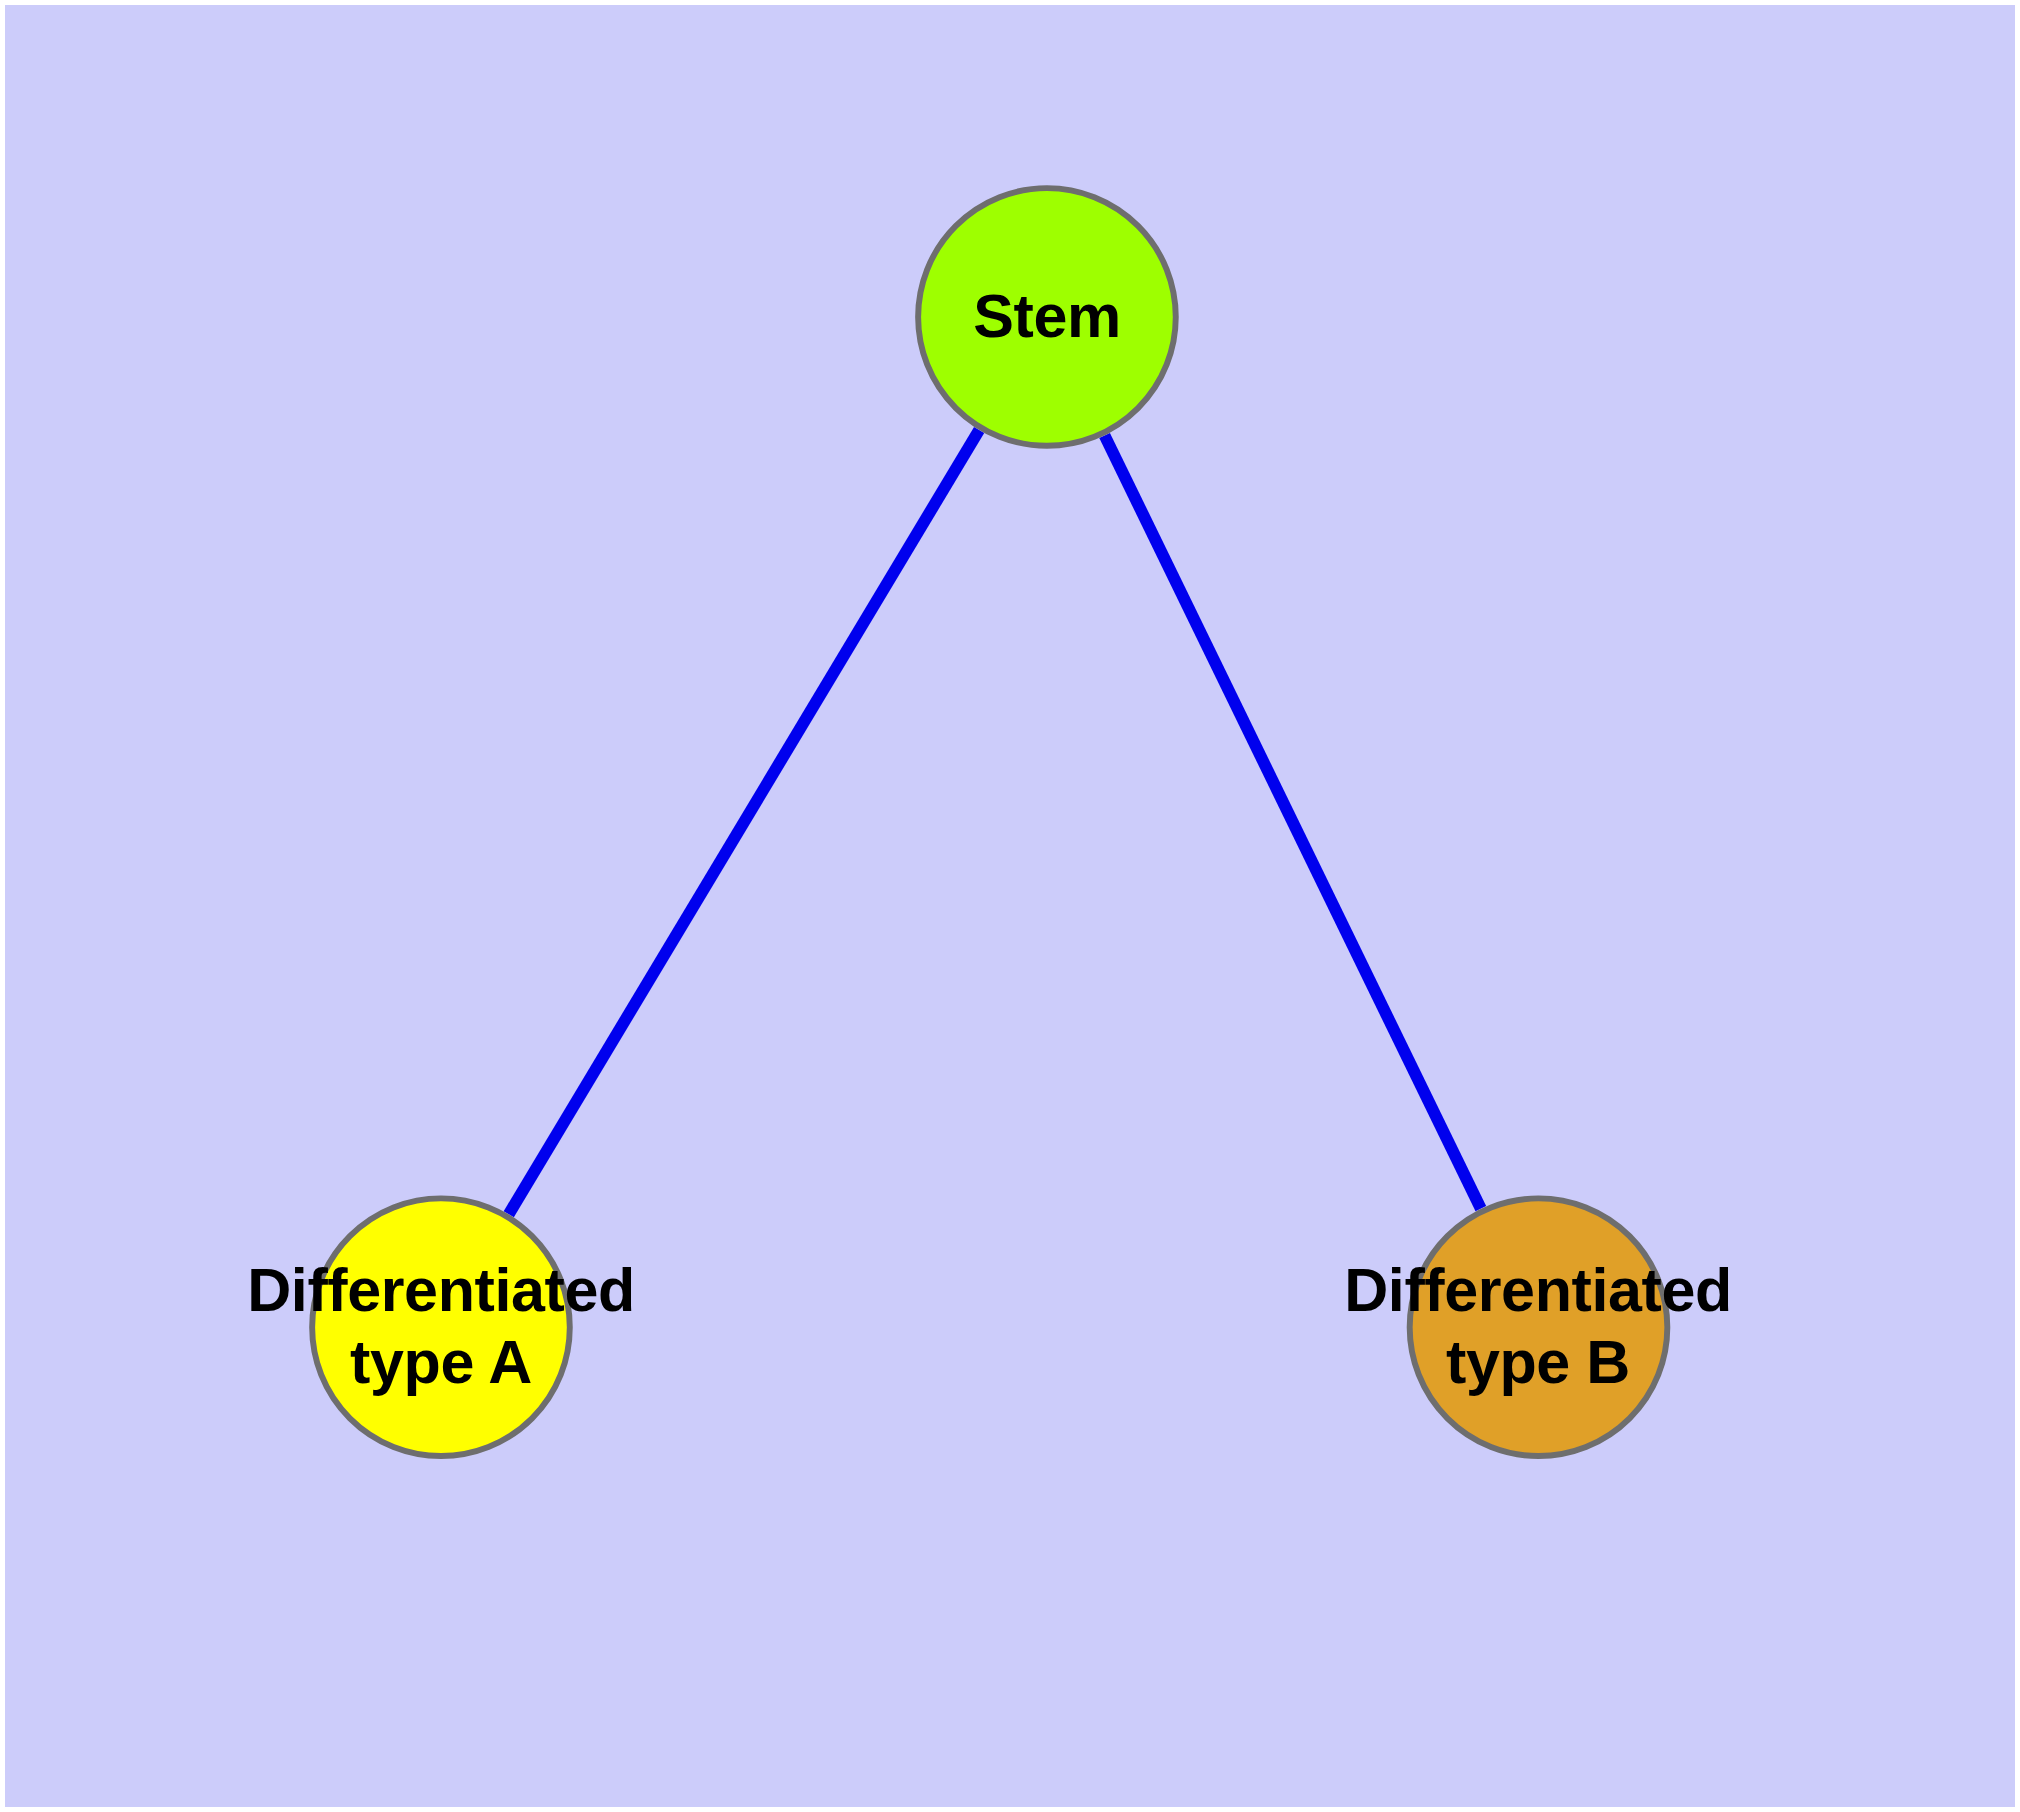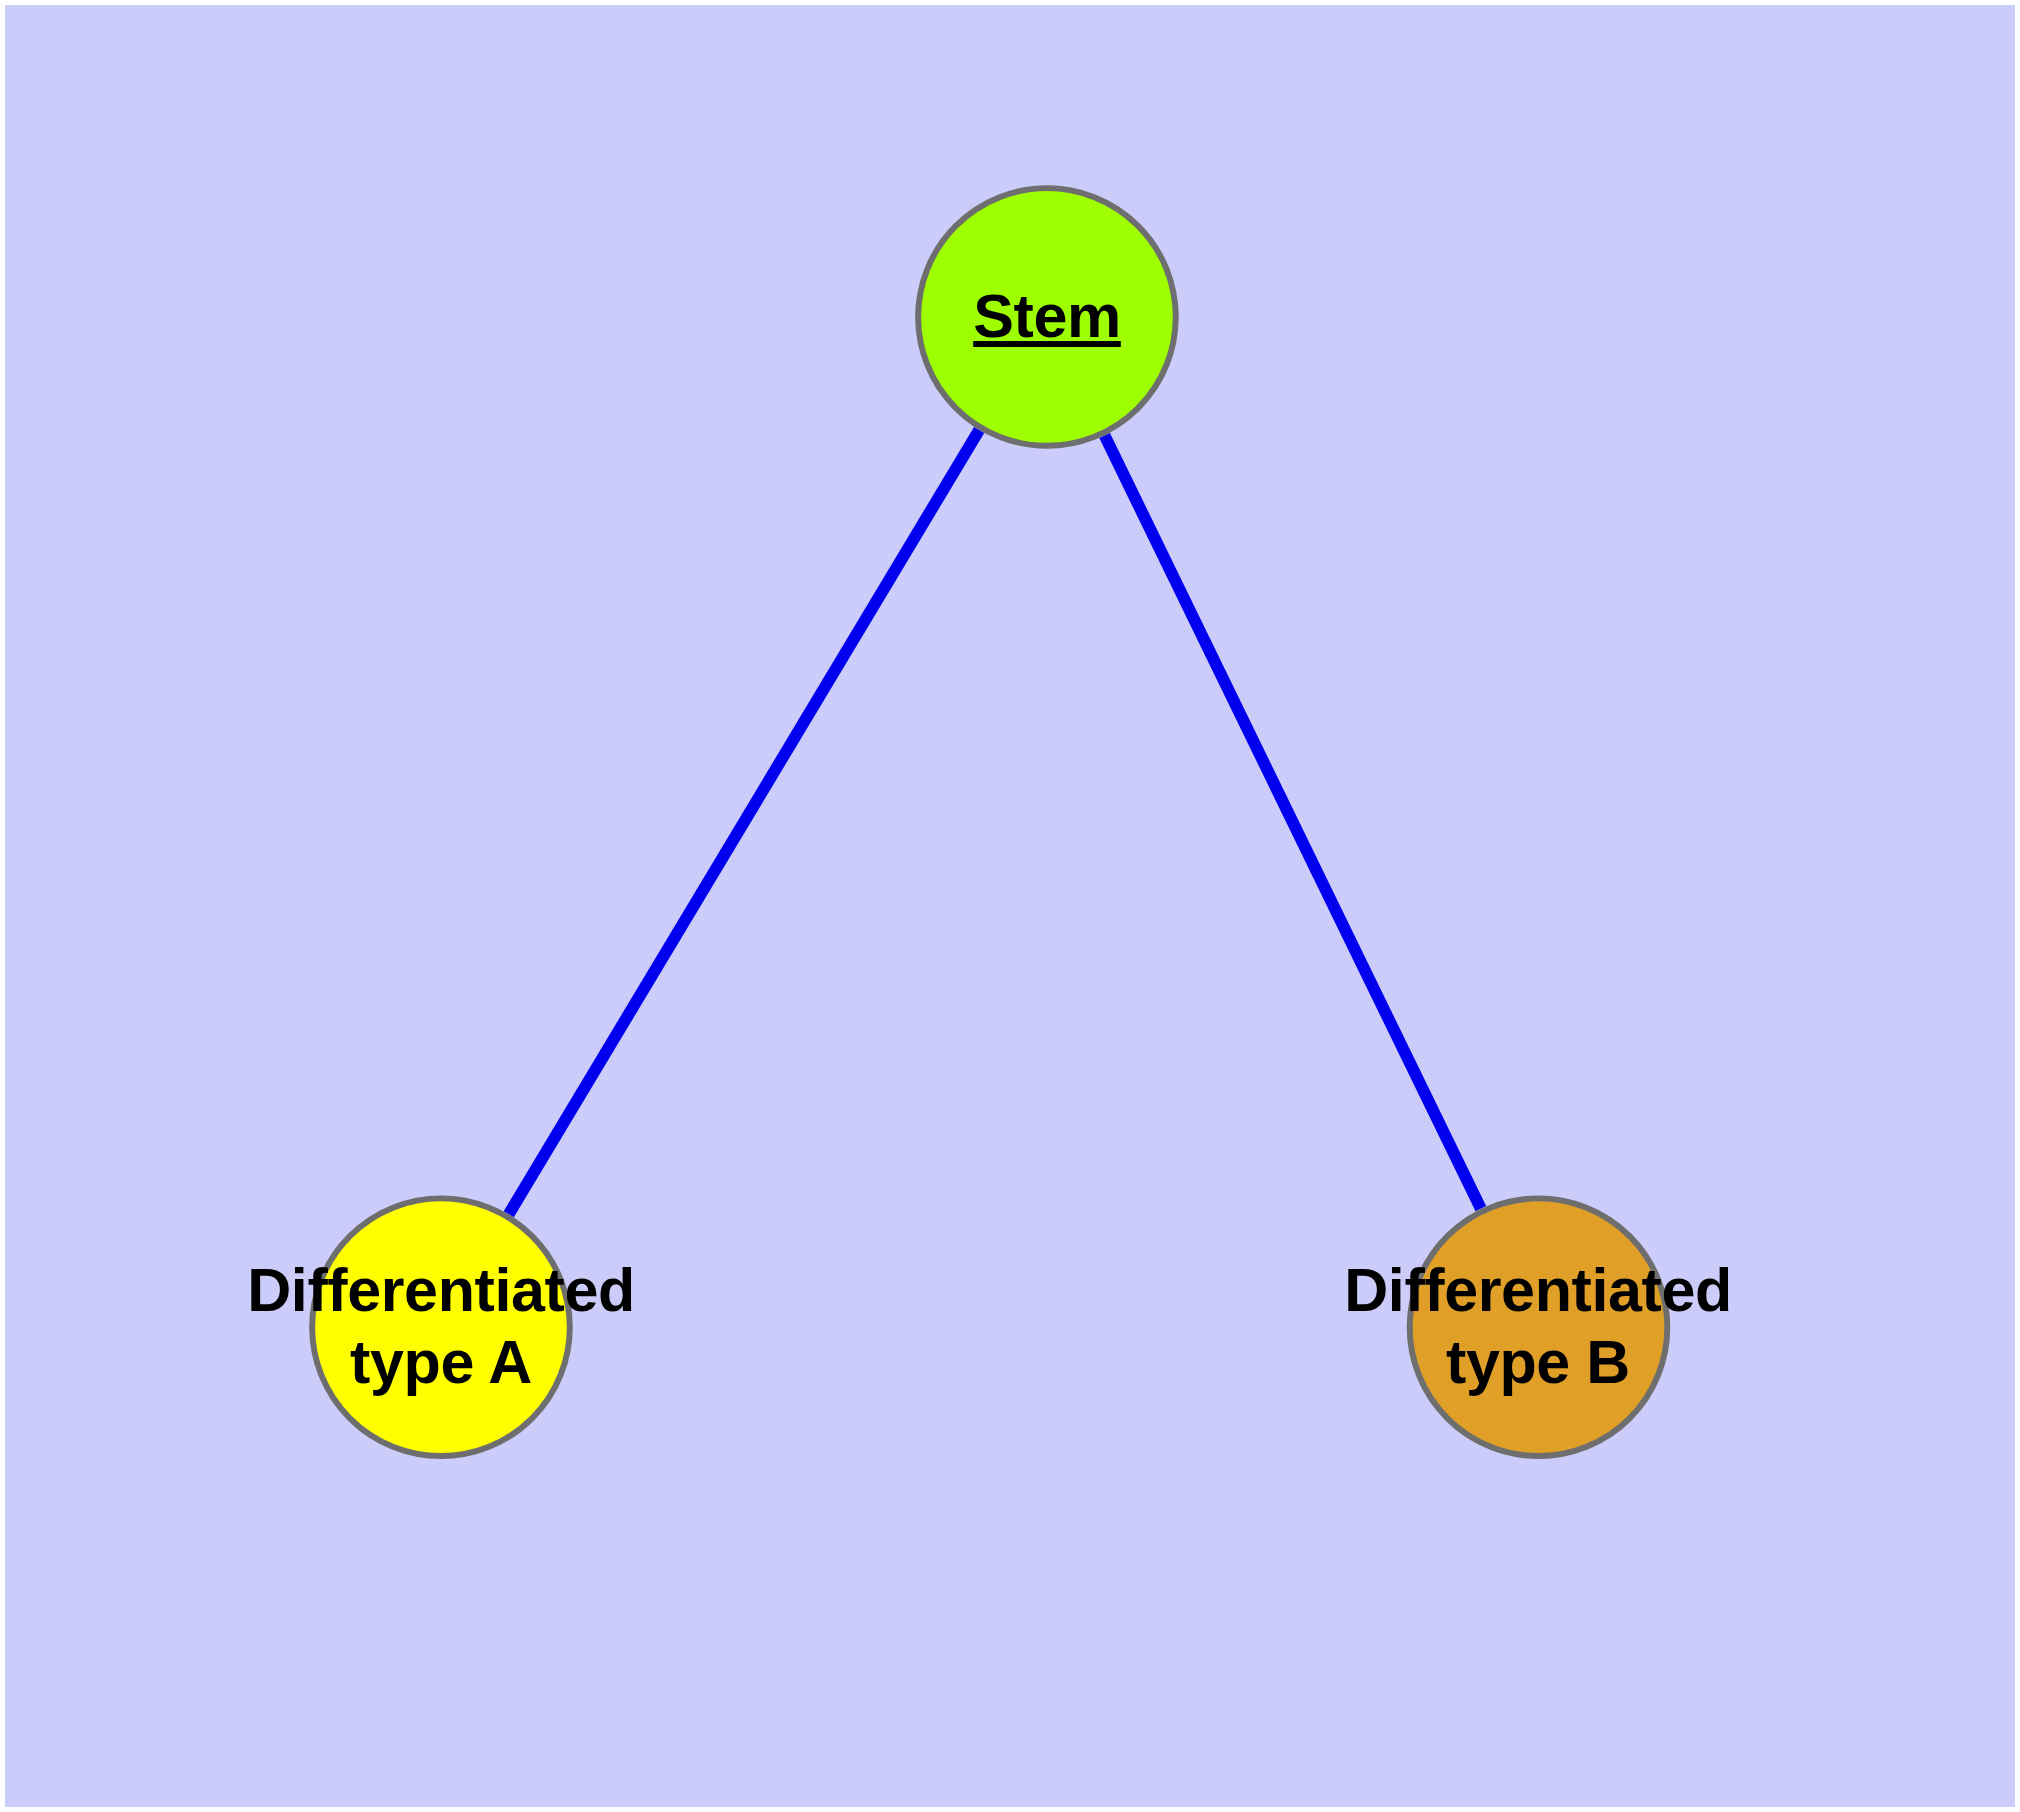--- a/index.html
+++ b/index.html
@@ -58,21 +58,21 @@
         <line x1="1303.0361736490324" y1="513.8260672235285" x2="1746.9638263509676" y2="1426.1739327764715" stroke="#0000ee" stroke-width="14" stroke-linecap="butt"></line>
       </g>
     <g id="nodes-layer">
         <circle cx="1235" cy="374" r="152" fill="#9eff00" stroke="#6e6e6e" stroke-width="7"></circle>
         <circle cx="520" cy="1566" r="152" fill="#ffff00" stroke="#6e6e6e" stroke-width="7"></circle>
         <circle cx="1815" cy="1566" r="152" fill="#e0a028" stroke="#6e6e6e" stroke-width="7"></circle>
       </g>
   </svg>
 
   <div id="labels-layer">
-      <div class="node-label" style="left: 1047px; top: 317px; font-size: 61px; color: rgb(0, 0, 0); text-decoration: underline;">Stem</div>
+      <div class="node-label" style="left: 1047px; top: 317px; font-size: 61px; color: rgb(0, 0, 0);">Stem</div>
       <div class="node-label" style="left: 441px; top: 1327px; font-size: 61px; color: rgb(0, 0, 0);">Differentiated
 type A</div>
       <div class="node-label" style="left: 1538px; top: 1327px; font-size: 61px; color: rgb(0, 0, 0);">Differentiated
 type B</div>
     </div>
 
 </div>
 
 
 </body></html>

